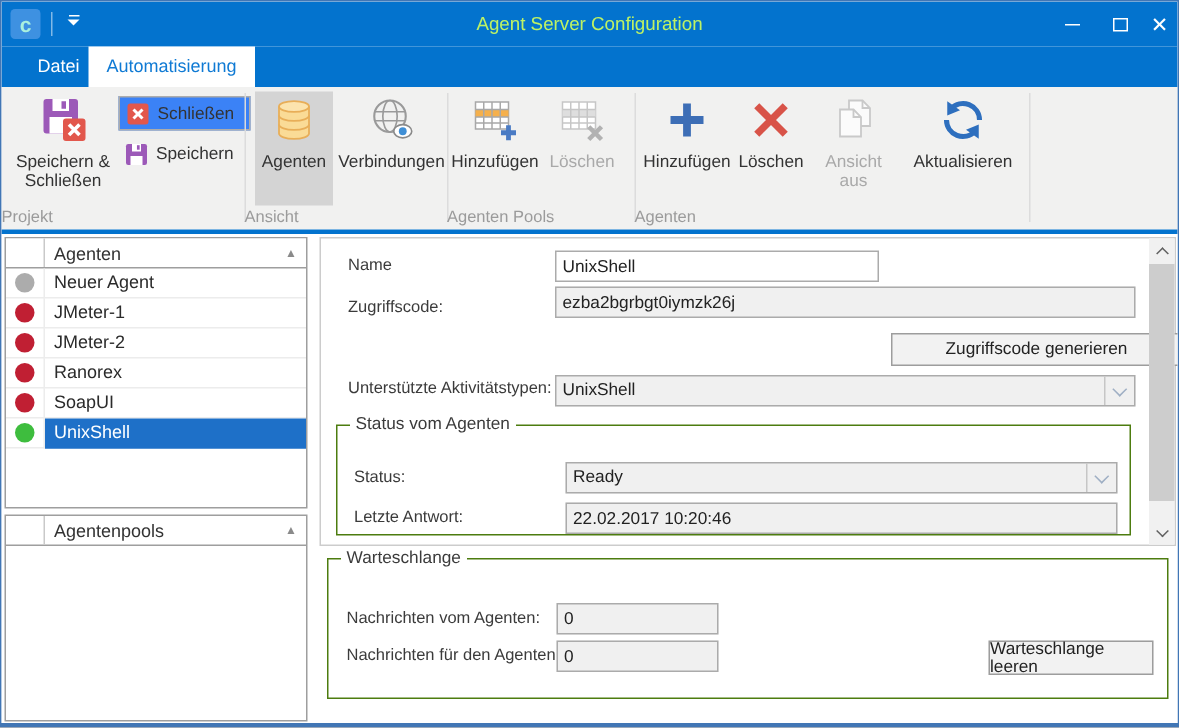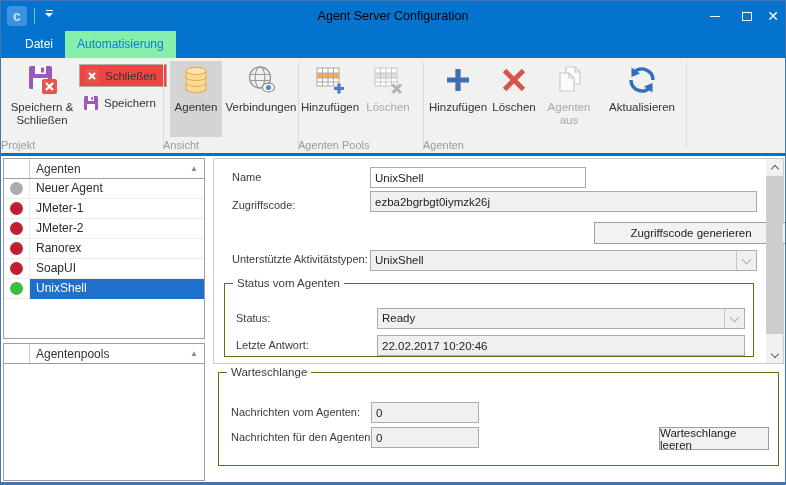--- a/index.html
+++ b/index.html
@@ -13,47 +13,47 @@
   .app-icon { position:absolute; left:6px; top:5px; width:20px; height:20px; border-radius:3px;
               background:#3E91E1; color:#A9F0DE; font-size:14px; font-weight:bold;
               display:flex; align-items:center; justify-content:center; }
   .tb-sep { position:absolute; left:33px; top:7px; width:1px; height:16px; background:rgba(255,255,255,.5); }
   .qat { position:absolute; left:42px; top:9px; width:12px; height:12px; display:flex;
          flex-direction:column; align-items:center; cursor:default; }
   .qat .bar { width:7px; height:1px; background:#fff; margin-bottom:2px; }
   .qat .tri { width:0; height:0; border-left:4px solid transparent; border-right:4px solid transparent;
               border-top:4px solid #fff; }
   .win-title { position:absolute; left:0; right:0; top:0; height:30px; line-height:30px;
-               text-align:center; color:#000000; font-size:12.5px; }
+               text-align:center; color:#bef264; font-size:12.5px; }
   .win-btn { position:absolute; top:0; width:30px; height:30px; color:#fff; display:flex;
              align-items:center; justify-content:center; font-size:13px; }
   .win-min { left:699px; } .win-max { left:731px; } .win-close { left:757px; font-size:14px; }
   .max-box { width:10px; height:9px; border:1px solid #fff; display:inline-block; }
   .min-bar { width:10px; height:1px; background:#fff; display:inline-block; }
 
   
   .tabrow { position:absolute; left:0; top:30px; width:100%; height:27px; background:#0373CE; }
   .tab { position:absolute; top:0; height:27px; line-height:27px; padding:0 12px; font-size:12px; }
   .tab-file { left:12px; color:#fff; }
-  .tab-active { left:64px; background:#86efac; color:#0F7AD4; }
+  .tab-active { left:58px; background:#ffffff; color:#0F7AD4; }
 
   
   .ribbon { position:absolute; left:0; top:57px; width:100%; height:95px; background:#F1F1F0; }
   .accent { position:absolute; left:0; top:152px; width:100%; height:3px; background:#0373CE; }
   .rsep { position:absolute; top:4px; width:1px; height:86px; background:#DCDCDC; }
   .bigbtn { position:absolute; top:3px; height:76px; display:flex; flex-direction:column;
             align-items:center; justify-content:flex-start; font-size:11.5px; color:#333;
             text-align:center; padding-top:3px; }
   .bigbtn .lbl { margin-top:3px; line-height:13px; }
   .bigbtn.sel { background:#D4D4D4; }
   .bigbtn.dis { color:#A9A9A9; }
   .smallbtn { position:absolute; left:78px; width:88px; height:23px; display:flex; align-items:center;
               font-size:11.5px; color:#333; }
   .smallbtn .ic { margin:0 5px 0 4px; display:flex; }
-  .smallbtn.hl { background:#ef4444; border:1px solid #ACACAC; }
+  .smallbtn.hl { background:#3b82f6; border:1px solid #ACACAC; }
   .grplabel { position:absolute; top:81px; height:13px; font-size:11px; color:#9B9B9B; }
 
   
   .main { position:absolute; left:0; top:155px; width:786px; height:327px; background:#fff; }
 
   .grid { position:absolute; left:2px; width:202px; background:#fff; border:1px solid #9E9E9E; }
   .grid-agents { top:2px; height:181px; }
   .grid-pools { top:187px; height:138px; }
   .ghead { display:flex; height:20px; border-bottom:1px solid #9E9E9E; font-size:12px; color:#333;
            align-items:center; background:#fff; }
@@ -229,21 +229,21 @@
     </div>
     <div class="bigbtn dis" style="left:539px;width:58px;">
       <span>
         <svg width="32" height="32" viewBox="0 0 32 32">
           <path d="M13 3h9l5 5v12H13z" fill="#FBFBFB" stroke="#C9C9C9" stroke-width="1.2"></path>
           <path d="M22 3v5h5" fill="none" stroke="#C9C9C9" stroke-width="1.2"></path>
           <path d="M7 9h9l5 5v13H7z" fill="#FBFBFB" stroke="#C9C9C9" stroke-width="1.2"></path>
           <path d="M16 9v5h5" fill="none" stroke="#C9C9C9" stroke-width="1.2"></path>
         </svg>
       </span>
-      <span class="lbl">Agenten aus</span>
+      <span class="lbl">Ansicht aus</span>
     </div>
     <div class="bigbtn" style="left:601px;width:80px;">
       <span>
         <svg width="32" height="32" viewBox="0 0 32 32">
           <path d="M27 16a11 11 0 0 0-19-7.5" fill="none" stroke="#2E6FBE" stroke-width="3.4"></path>
           <polygon points="5.5,3.5 5.5,13 14,9.5" fill="#2E6FBE"></polygon>
           <path d="M5 16a11 11 0 0 0 19 7.5" fill="none" stroke="#2E6FBE" stroke-width="3.4"></path>
           <polygon points="26.5,28.5 26.5,19 18,22.5" fill="#2E6FBE"></polygon>
         </svg>
       </span>

